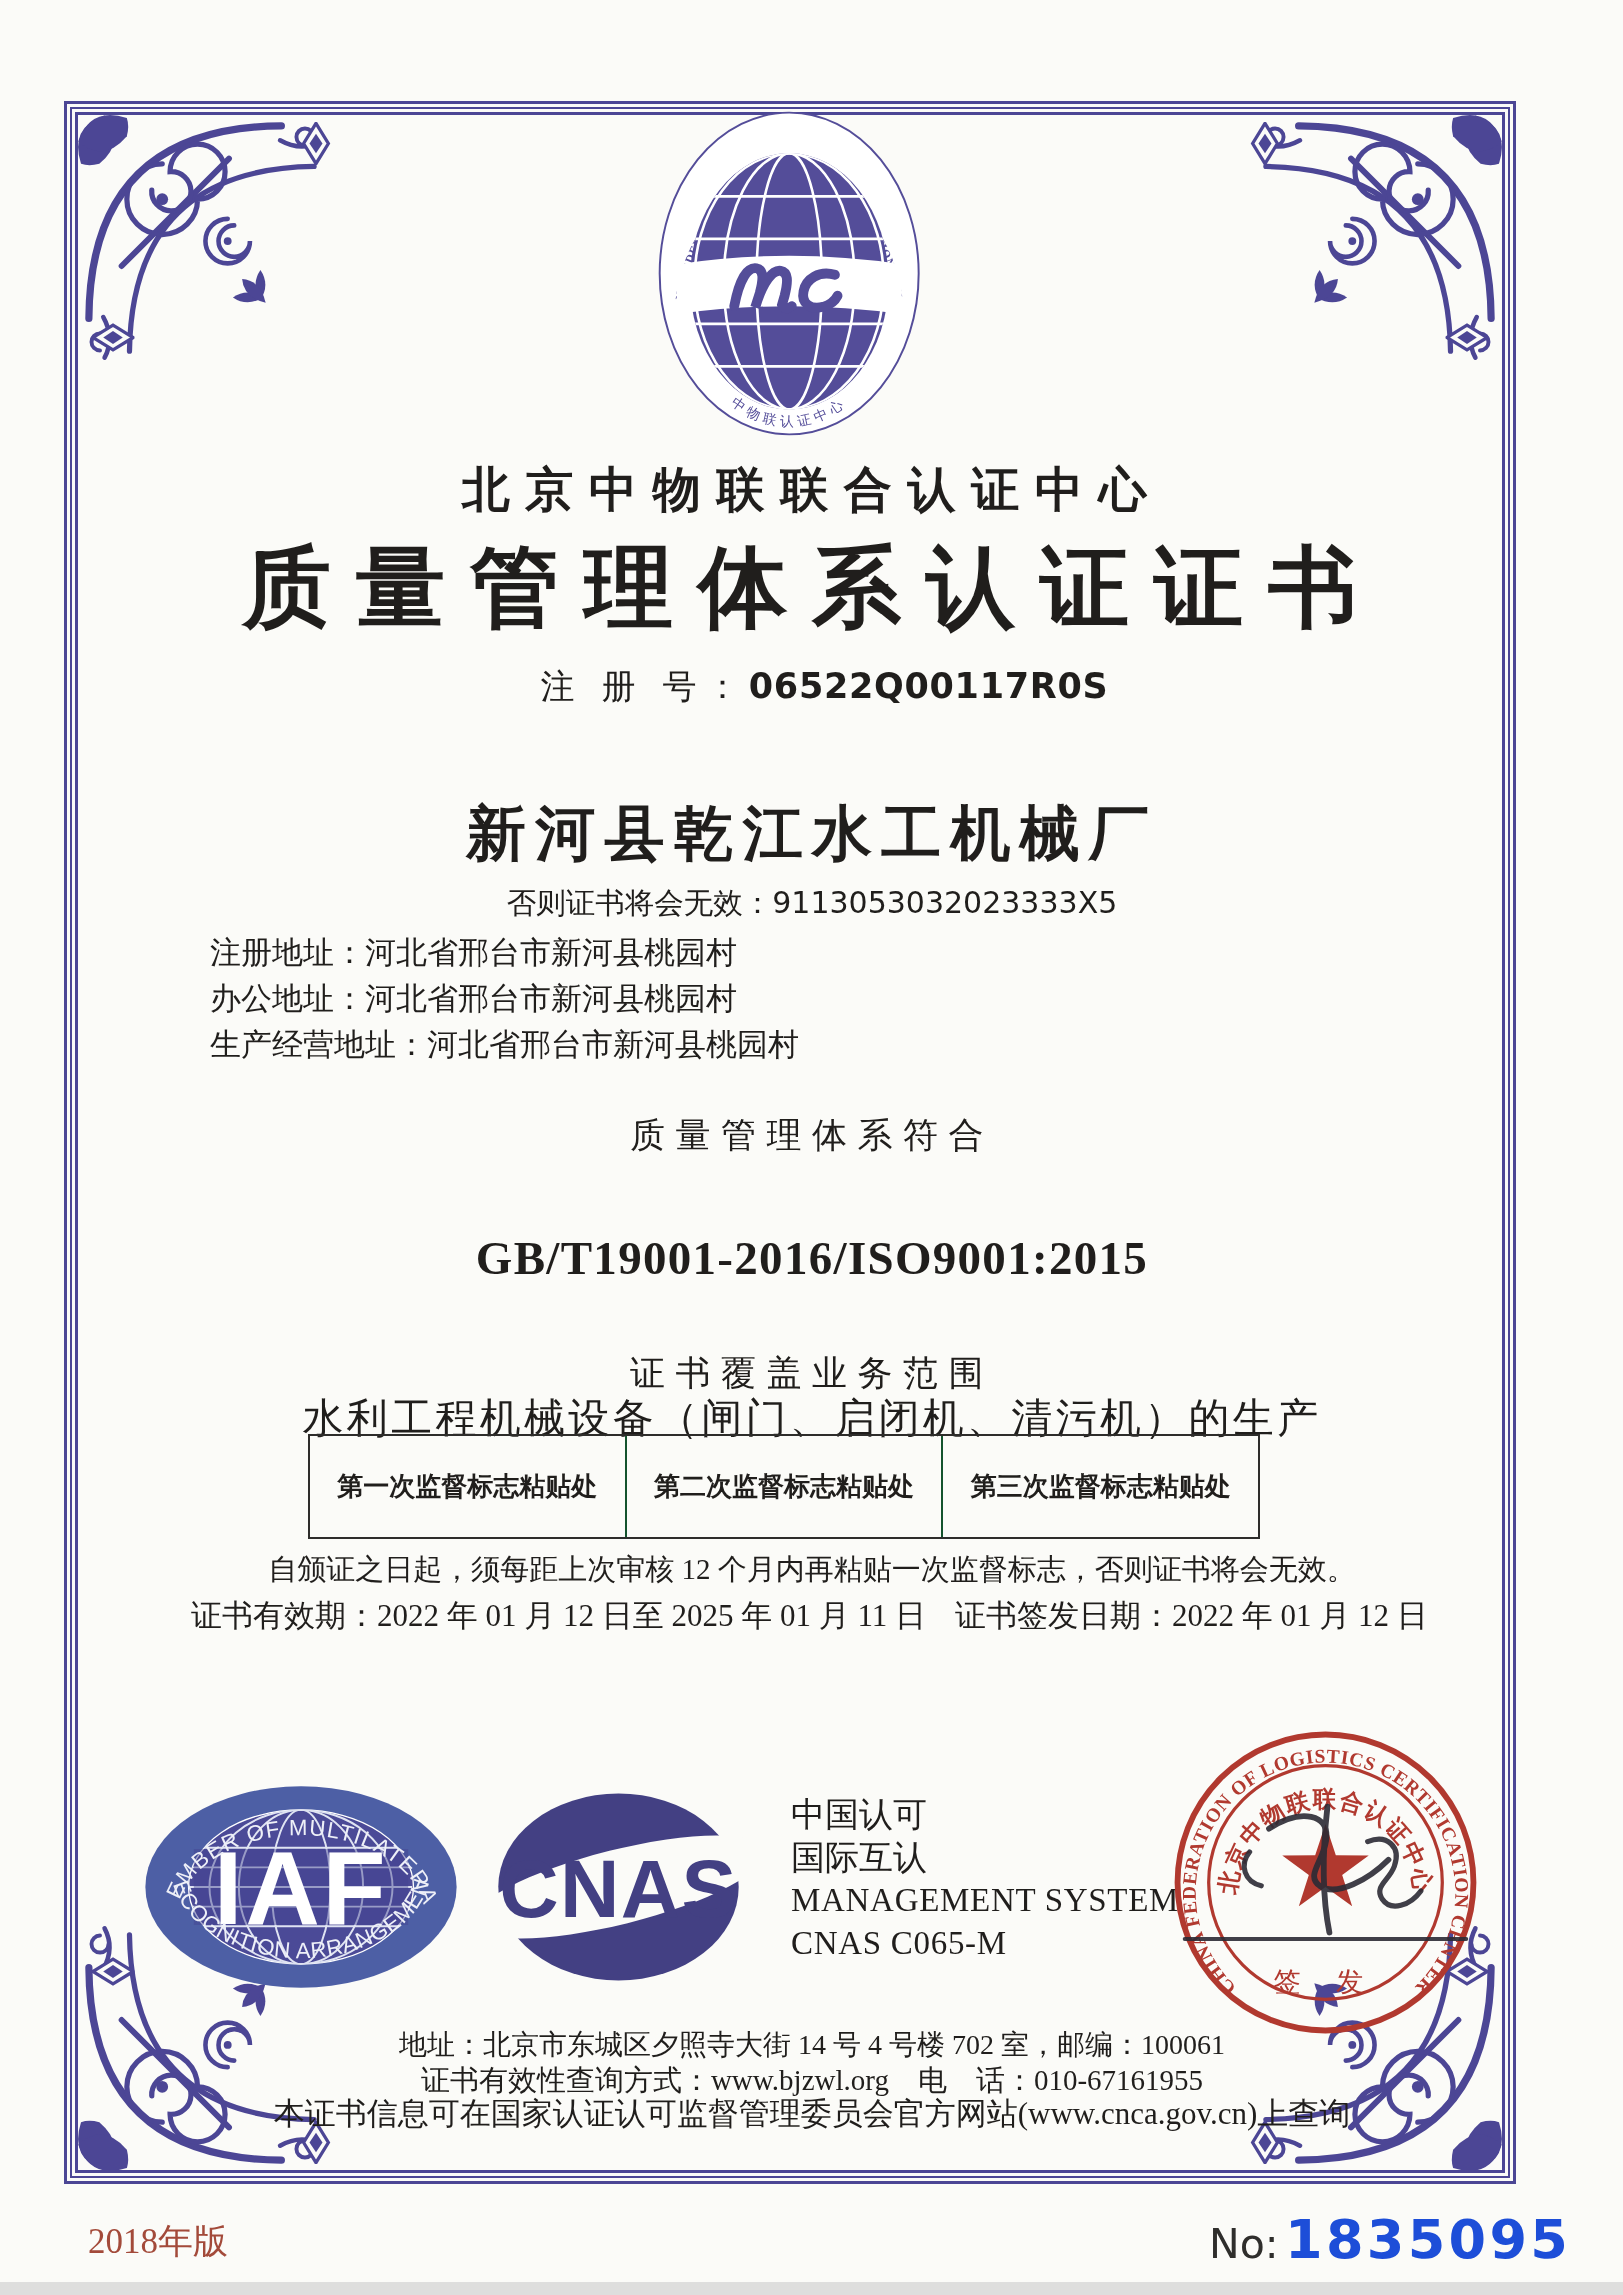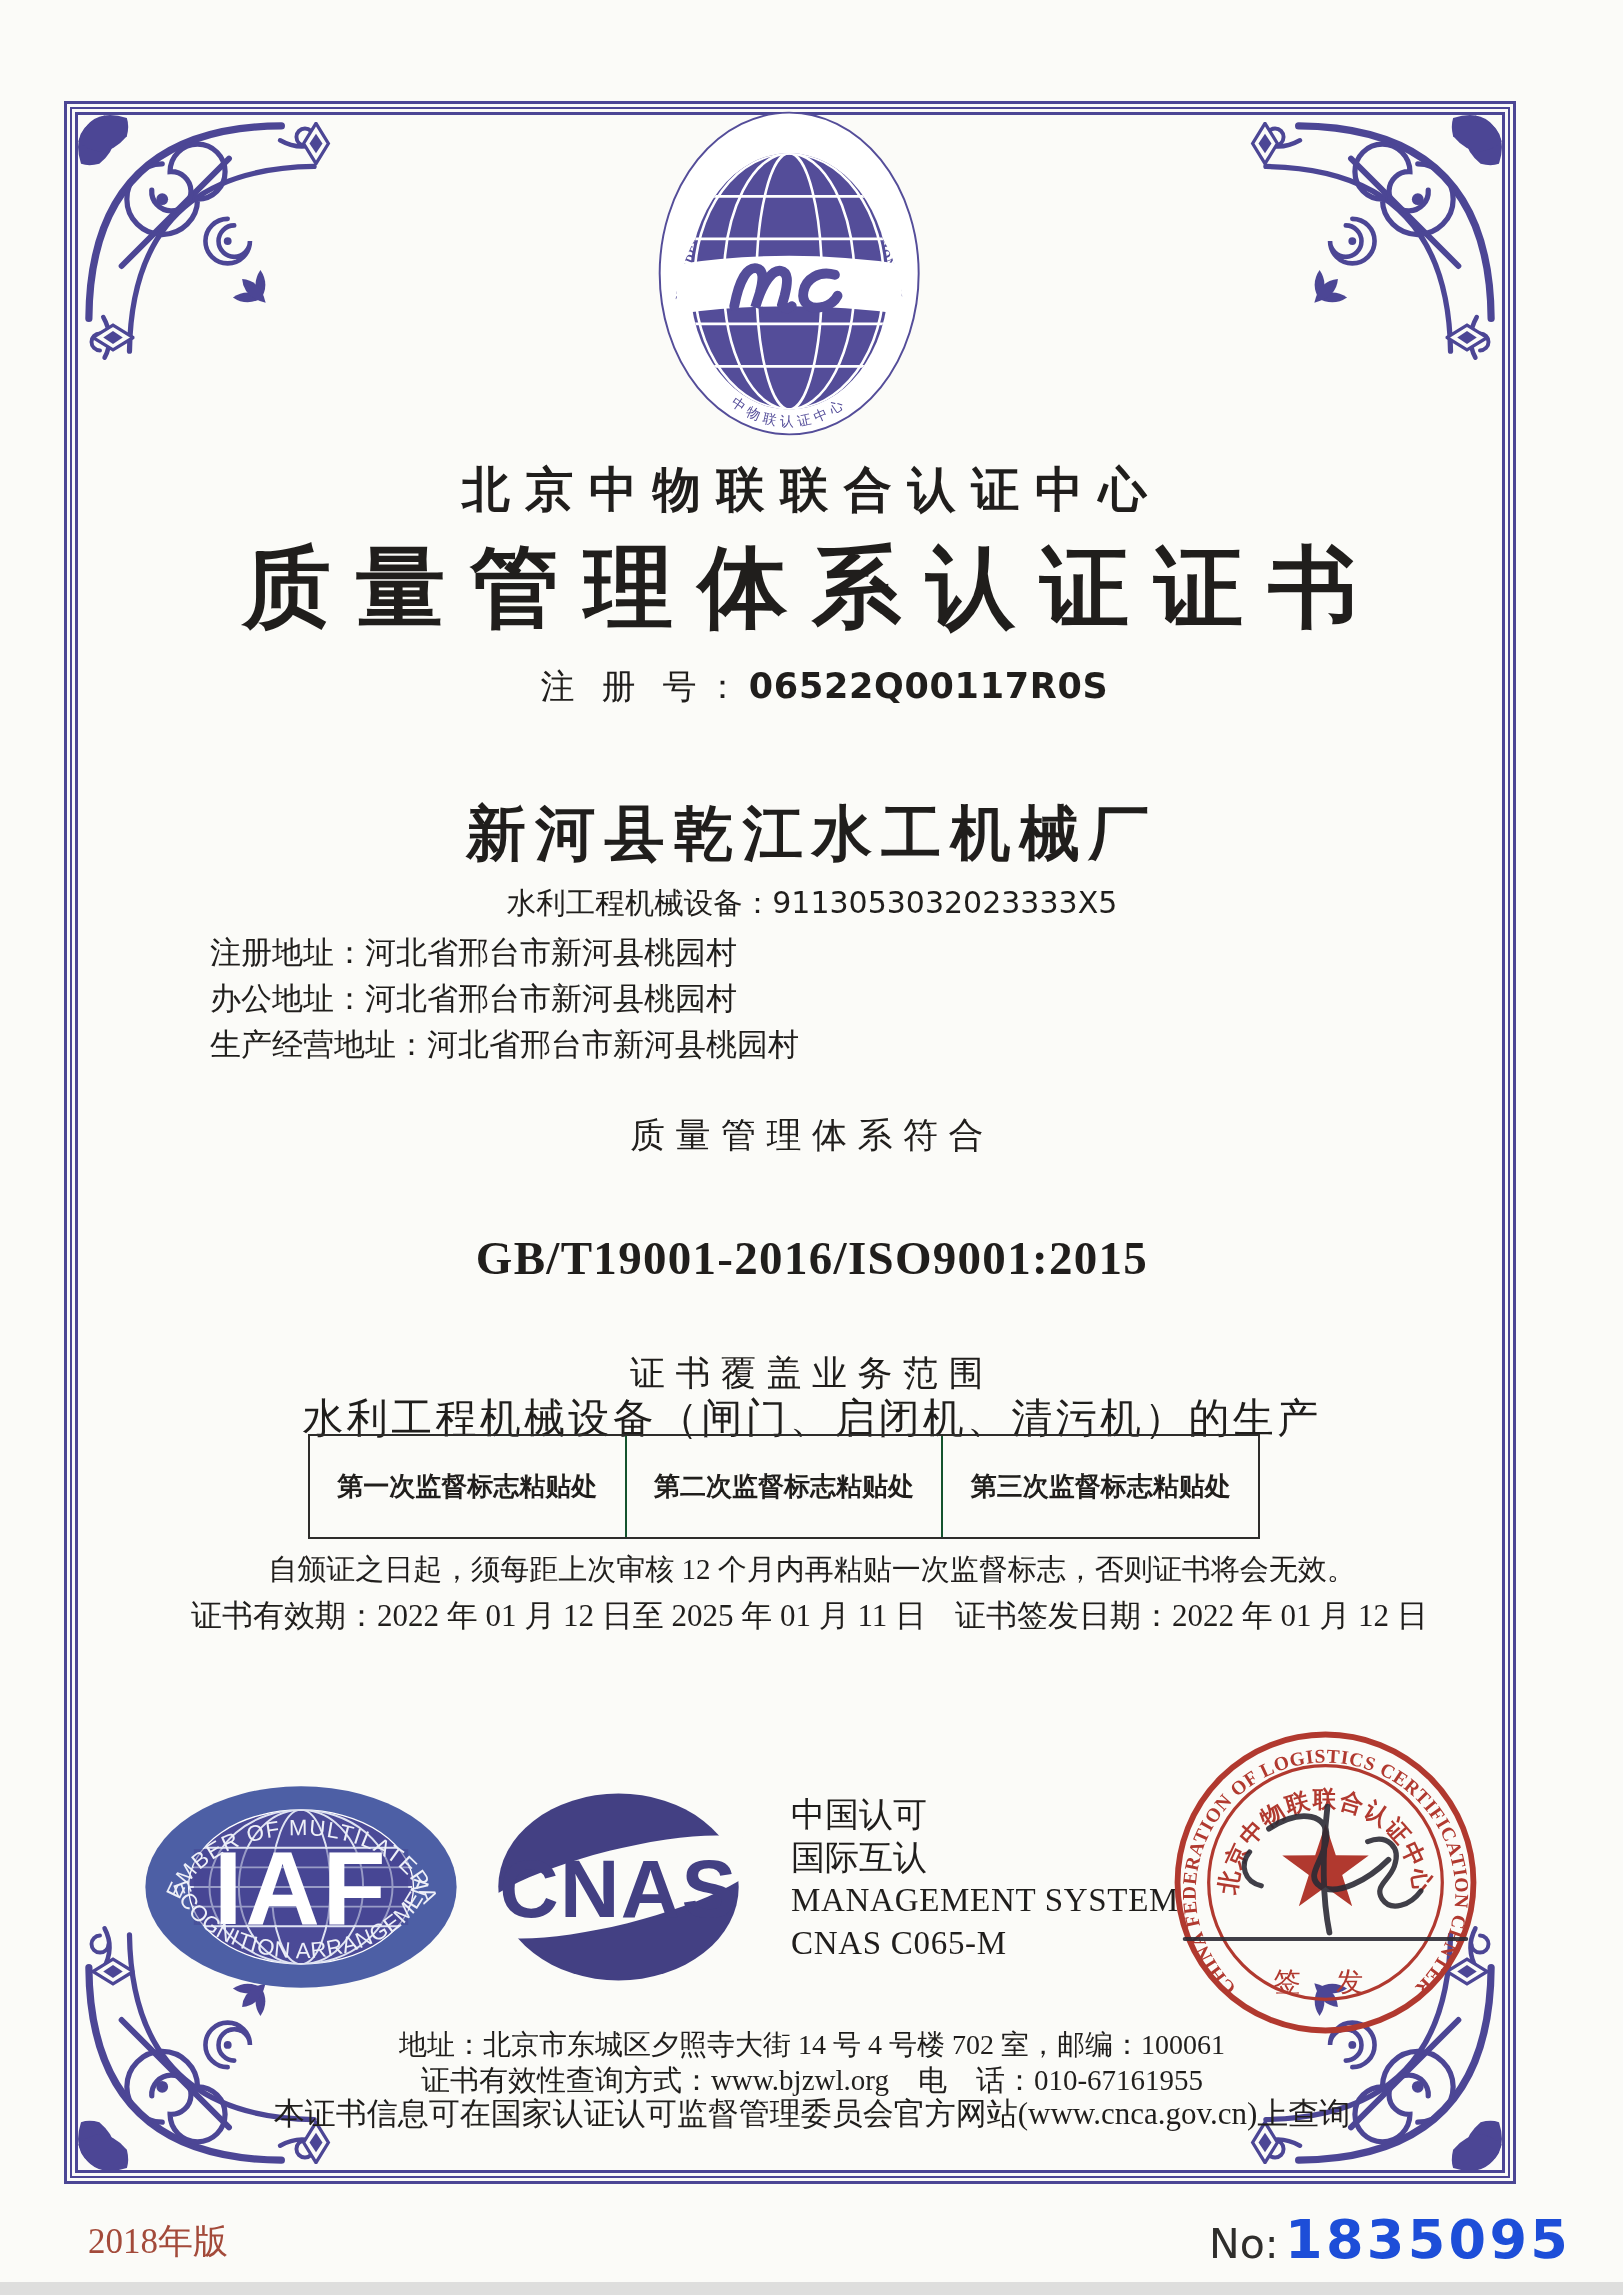--- a/index.html
+++ b/index.html
@@ -179,21 +179,21 @@
 </svg>
 
 <div class="abs ctr org-name">北京中物联联合认证中心</div>
 <div class="abs ctr cert-title">质量管理体系认证证书</div>
 <div class="abs ctr reg-line">
   <span class="lbl">注 册 号：</span><span class="num">06522Q00117R0S</span>
 </div>
 
 <div class="abs ctr company-name">新河县乾江水工机械厂</div>
 <div class="abs ctr credit-line">
-  <span>水利工程机械设备：</span><span class="num">9113053032023333X5</span>
+  <span>否则证书将会无效：</span><span class="num">9113053032023333X5</span>
 </div>
 <div class="abs addr addr1">注册地址：河北省邢台市新河县桃园村</div>
 <div class="abs addr addr2">办公地址：河北省邢台市新河县桃园村</div>
 <div class="abs addr addr3">生产经营地址：河北省邢台市新河县桃园村</div>
 
 <div class="abs ctr conform">质量管理体系符合</div>
 <div class="abs ctr standard">GB/T19001-2016/ISO9001:2015</div>
 <div class="abs ctr scope-head">证书覆盖业务范围</div>
 <div class="abs ctr scope">水利工程机械设备（闸门、启闭机、清污机）的生产</div>
 

